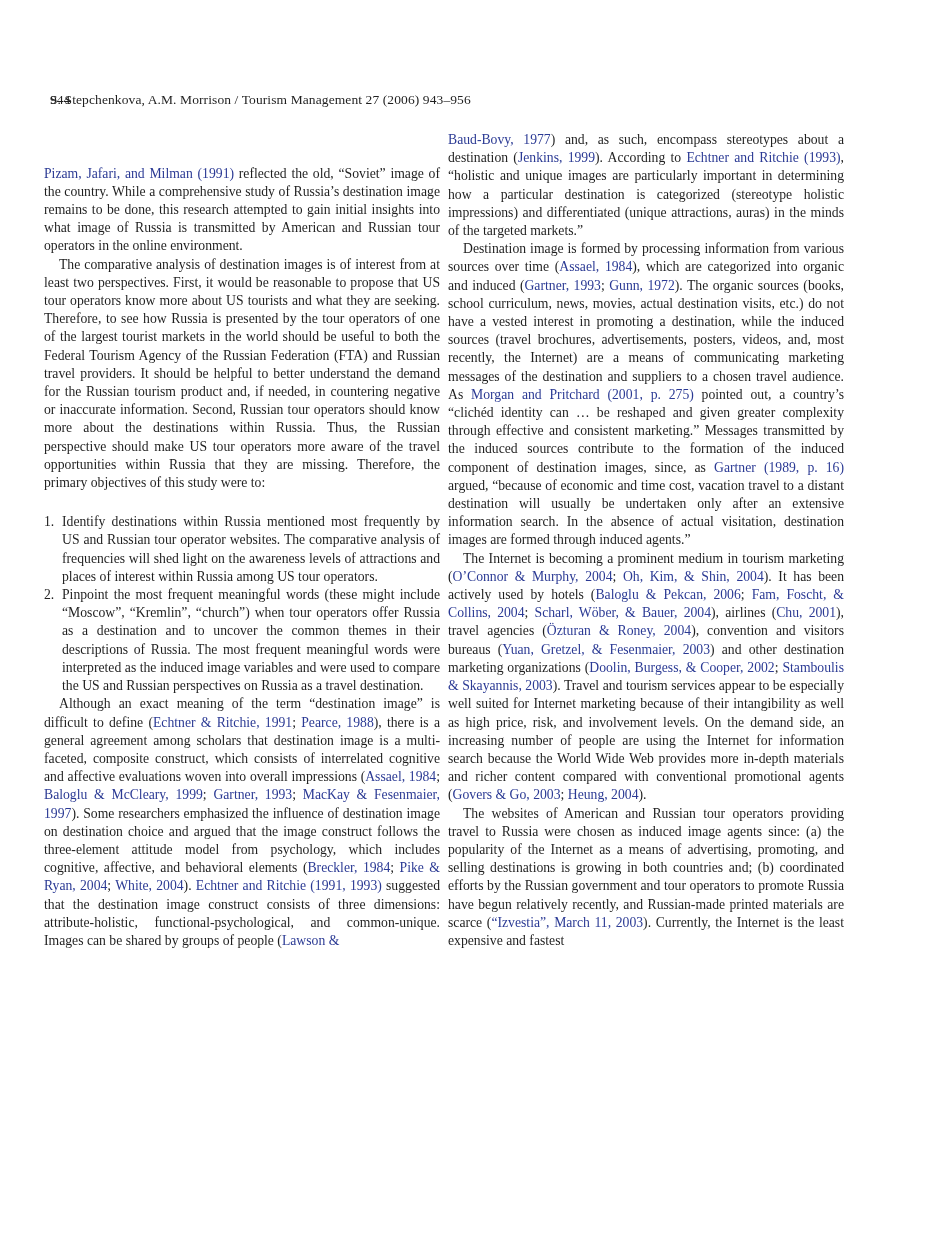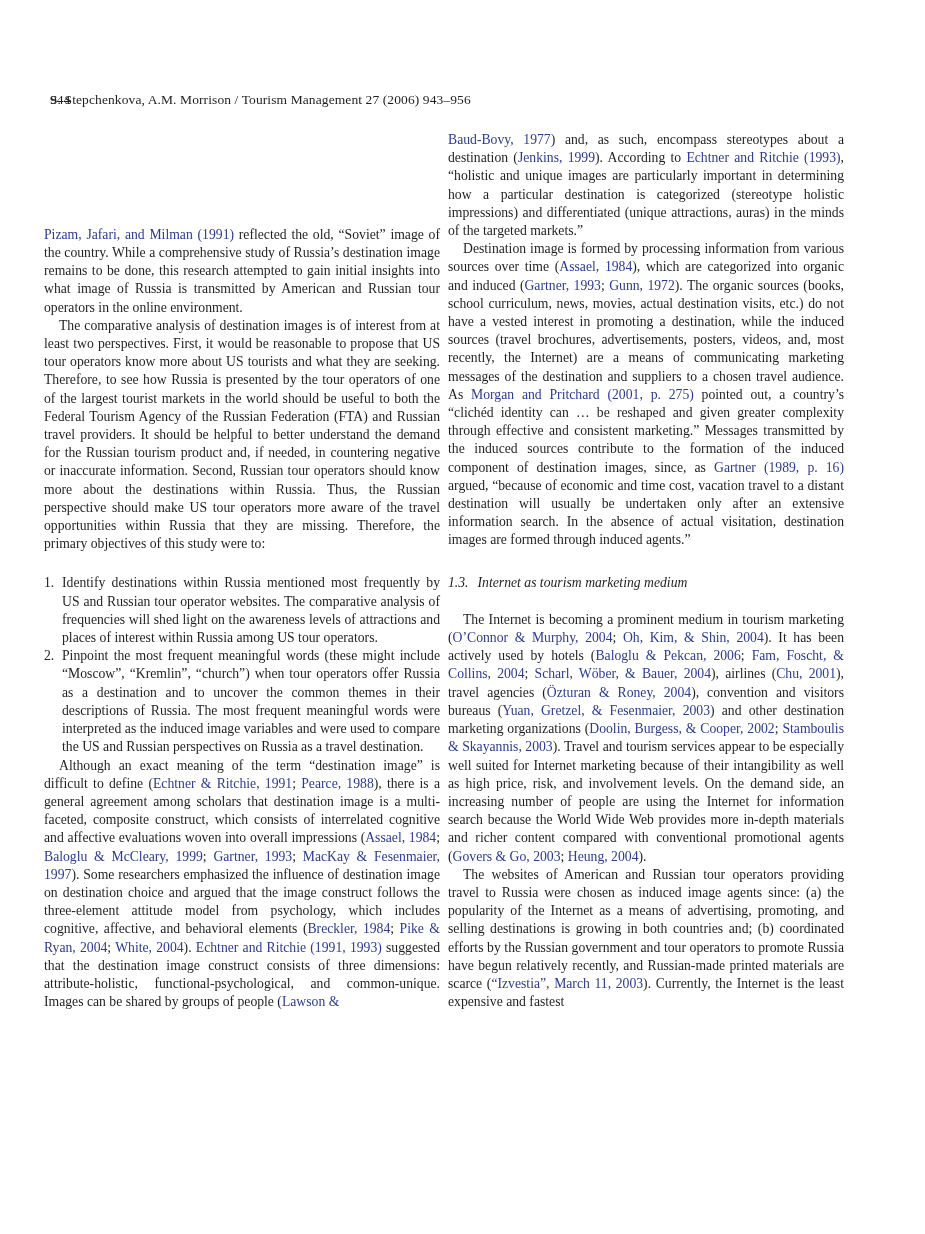--- a/index.html
+++ b/index.html
@@ -73,22 +73,19 @@
       </ol>
 
 
       <p class="para indent">Although an exact meaning of the term “destination image” is difficult to define (<span class="cite-link">Echtner &amp; Ritchie, 1991</span>; <span class="cite-link">Pearce, 1988</span>), there is a general agreement among scholars that destination image is a multi-faceted, composite construct, which consists of interrelated cognitive and affective evaluations woven into overall impressions (<span class="cite-link">Assael, 1984</span>; <span class="cite-link">Baloglu &amp; McCleary, 1999</span>; <span class="cite-link">Gartner, 1993</span>; <span class="cite-link">MacKay &amp; Fesenmaier, 1997</span>). Some researchers emphasized the influence of destination image on destination choice and argued that the image construct follows the three-element attitude model from psychology, which includes cognitive, affective, and behavioral elements (<span class="cite-link">Breckler, 1984</span>; <span class="cite-link">Pike &amp; Ryan, 2004</span>; <span class="cite-link">White, 2004</span>). <span class="cite-link">Echtner and Ritchie (1991, 1993)</span> suggested that the destination image construct consists of three dimensions: attribute-holistic, functional-psychological, and common-unique. Images can be shared by groups of people (<span class="cite-link">Lawson &amp;</span></p>
     </section>
 
     <section class="column">
       <p class="para"><span class="cite-link">Baud-Bovy, 1977</span>) and, as such, encompass stereotypes about a destination (<span class="cite-link">Jenkins, 1999</span>). According to <span class="cite-link">Echtner and Ritchie (1993)</span>, “holistic and unique images are particularly important in determining how a particular destination is categorized (stereotype holistic impressions) and differentiated (unique attractions, auras) in the minds of the targeted markets.”</p>
       <p class="para indent">Destination image is formed by processing information from various sources over time (<span class="cite-link">Assael, 1984</span>), which are categorized into organic and induced (<span class="cite-link">Gartner, 1993</span>; <span class="cite-link">Gunn, 1972</span>). The organic sources (books, school curriculum, news, movies, actual destination visits, etc.) do not have a vested interest in promoting a destination, while the induced sources (travel brochures, advertisements, posters, videos, and, most recently, the Internet) are a means of communicating marketing messages of the destination and suppliers to a chosen travel audience. As <span class="cite-link">Morgan and Pritchard (2001, p. 275)</span> pointed out, a country’s “clichéd identity can … be reshaped and given greater complexity through effective and consistent marketing.” Messages transmitted by the induced sources contribute to the formation of the induced component of destination images, since, as <span class="cite-link">Gartner (1989, p. 16)</span> argued, “because of economic and time cost, vacation travel to a distant destination will usually be undertaken only after an extensive information search. In the absence of actual visitation, destination images are formed through induced agents.”</p>
 
-      <h2 class="section-heading mt-sm">
-        <span class="sec-num">1.3.</span><span>Internet as tourism marketing medium</span>
-      </h2>
 
       <p class="para indent">The Internet is becoming a prominent medium in tourism marketing (<span class="cite-link">O’Connor &amp; Murphy, 2004</span>; <span class="cite-link">Oh, Kim, &amp; Shin, 2004</span>). It has been actively used by hotels (<span class="cite-link">Baloglu &amp; Pekcan, 2006</span>; <span class="cite-link">Fam, Foscht, &amp; Collins, 2004</span>; <span class="cite-link">Scharl, Wöber, &amp; Bauer, 2004</span>), airlines (<span class="cite-link">Chu, 2001</span>), travel agencies (<span class="cite-link">Özturan &amp; Roney, 2004</span>), convention and visitors bureaus (<span class="cite-link">Yuan, Gretzel, &amp; Fesenmaier, 2003</span>) and other destination marketing organizations (<span class="cite-link">Doolin, Burgess, &amp; Cooper, 2002</span>; <span class="cite-link">Stamboulis &amp; Skayannis, 2003</span>). Travel and tourism services appear to be especially well suited for Internet marketing because of their intangibility as well as high price, risk, and involvement levels. On the demand side, an increasing number of people are using the Internet for information search because the World Wide Web provides more in-depth materials and richer content compared with conventional promotional agents (<span class="cite-link">Govers &amp; Go, 2003</span>; <span class="cite-link">Heung, 2004</span>).</p>
       <p class="para indent">The websites of American and Russian tour operators providing travel to Russia were chosen as induced image agents since: (a) the popularity of the Internet as a means of advertising, promoting, and selling destinations is growing in both countries and; (b) coordinated efforts by the Russian government and tour operators to promote Russia have begun relatively recently, and Russian-made printed materials are scarce (<span class="cite-link">“Izvestia”, March 11, 2003</span>). Currently, the Internet is the least expensive and fastest</p>
     </section>
 
   </main>
 </div>
 
 </body></html>

